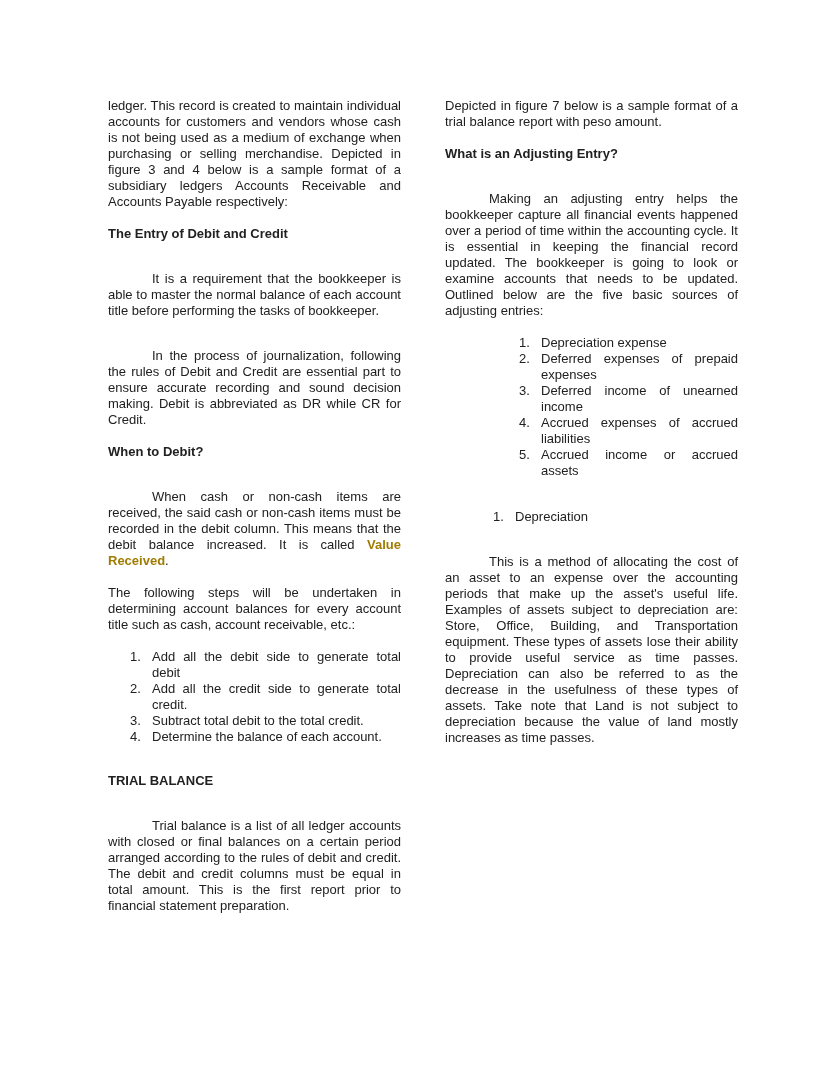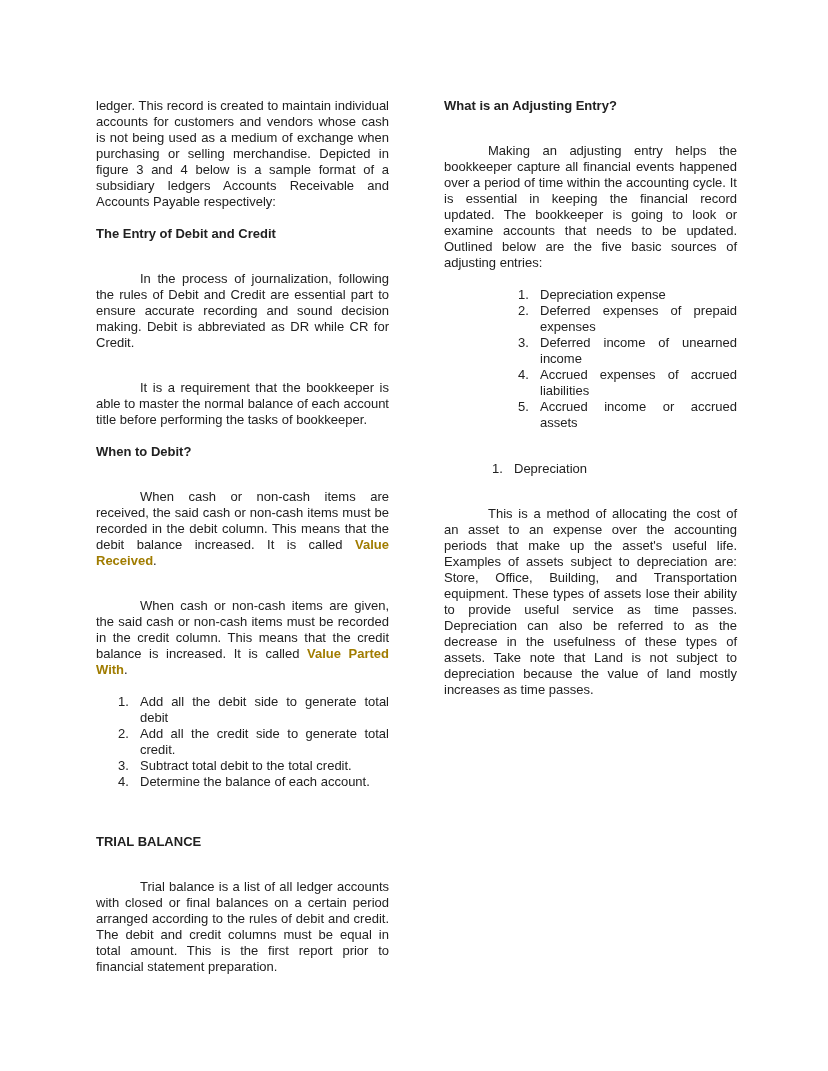--- a/index.html
+++ b/index.html
@@ -14,38 +14,38 @@
     background: #ffffff;
     font-family: "Liberation Sans", sans-serif;
     font-size: 13px;
     line-height: 16px;
     color: #212121;
     overflow: hidden;
   }
   .columns {
     position: absolute;
     top: 98px;
-    left: 96px;
+    left: 108px;
     display: flex;
-    gap: 55px;
+    gap: 44px;
   }
   .col {
     width: 293px;
     text-align: justify;
   }
   p { margin: 0 0 16px 0; }
   .para { text-align: justify; }
   .indent { text-indent: 44px; margin-top: 29px; }
   .heading {
     font-weight: bold;
     text-align: left;
     margin: 0 0 16px 0;
   }
   .heading.tight { margin-bottom: 3px; margin-top: 12px; }
-  .heading.trial { margin-top: 44px; }
+  .heading.trial { margin-top: 28px; }
   .subheading {
     font-weight: normal;
     text-align: left;
     margin: 0 0 16px 0;
   }
   .highlight {
     color: var(--highlight, #a07c00);
     font-weight: bold;
   }
   .num-list { margin: 0 0 16px 0; }
@@ -70,31 +70,31 @@
 <body>
 
 <div class="sheet">
   <div class="columns">
 
     <div class="col">
       <p class="para">ledger. This record is created to maintain individual accounts for customers and vendors whose cash is not being used as a medium of exchange when purchasing or selling merchandise. Depicted in figure 3 and 4 below is a sample format of a subsidiary ledgers Accounts Receivable and Accounts Payable respectively:</p>
 
       <p class="heading">The Entry of Debit and Credit</p>
 
+      <p class="para indent">It is a requirement that the bookkeeper is able to master the normal balance of each account title before performing the tasks of bookkeeper.</p>
+
       <p class="para indent">In the process of journalization, following the rules of Debit and Credit are essential part to ensure accurate recording and sound decision making. Debit is abbreviated as DR while CR for Credit.</p>
-
-      <p class="para indent">It is a requirement that the bookkeeper is able to master the normal balance of each account title before performing the tasks of bookkeeper.</p>
 
       <p class="heading tight">When to Debit?</p>
 
       <p class="para indent"><span>When cash or non-cash items are received, the said cash or non-cash items must be recorded in the debit column. This means that the debit balance increased. It is called </span><span class="highlight">Value Received</span><span>.</span></p>
 
 
-      <p class="para indent"><span>When cash or non-cash items are given, the said cash or non-cash items must be recorded in the credit column. This means that the credit balance is increased. It is called </span><span class="highlight">Value Parted With</span><span>.</span></p>
 
+      <p class="para">The following steps will be undertaken in determining account balances for every account title such as cash, account receivable, etc.:</p>
 
       <div class="num-list left-list">
         <div class="num-item">
           <span class="num">1.</span>
           <span class="item-text">Add all the debit side to generate total debit</span>
         </div>
         <div class="num-item">
           <span class="num">2.</span>
           <span class="item-text">Add all the credit side to generate total credit.</span>
         </div>
@@ -107,20 +107,21 @@
           <span class="item-text">Determine the balance of each account.</span>
         </div>
       </div>
 
       <p class="heading trial">TRIAL BALANCE</p>
 
       <p class="para indent">Trial balance is a list of all ledger accounts with closed or final balances on a certain period arranged according to the rules of debit and credit. The debit and credit columns must be equal in total amount. This is the first report prior to financial statement preparation.</p>
     </div>
 
     <div class="col">
+      <p class="para">Depicted in figure 7 below is a sample format of a trial balance report with peso amount.</p>
 
       <p class="heading">What is an Adjusting Entry?</p>
 
       <p class="para indent">Making an adjusting entry helps the bookkeeper capture all financial events happened over a period of time within the accounting cycle. It is essential in keeping the financial record updated. The bookkeeper is going to look or examine accounts that needs to be updated. Outlined below are the five basic sources of adjusting entries:</p>
 
       <div class="num-list right-list">
         <div class="num-item">
           <span class="num">1.</span>
           <span class="item-text">Depreciation expense</span>
         </div>

